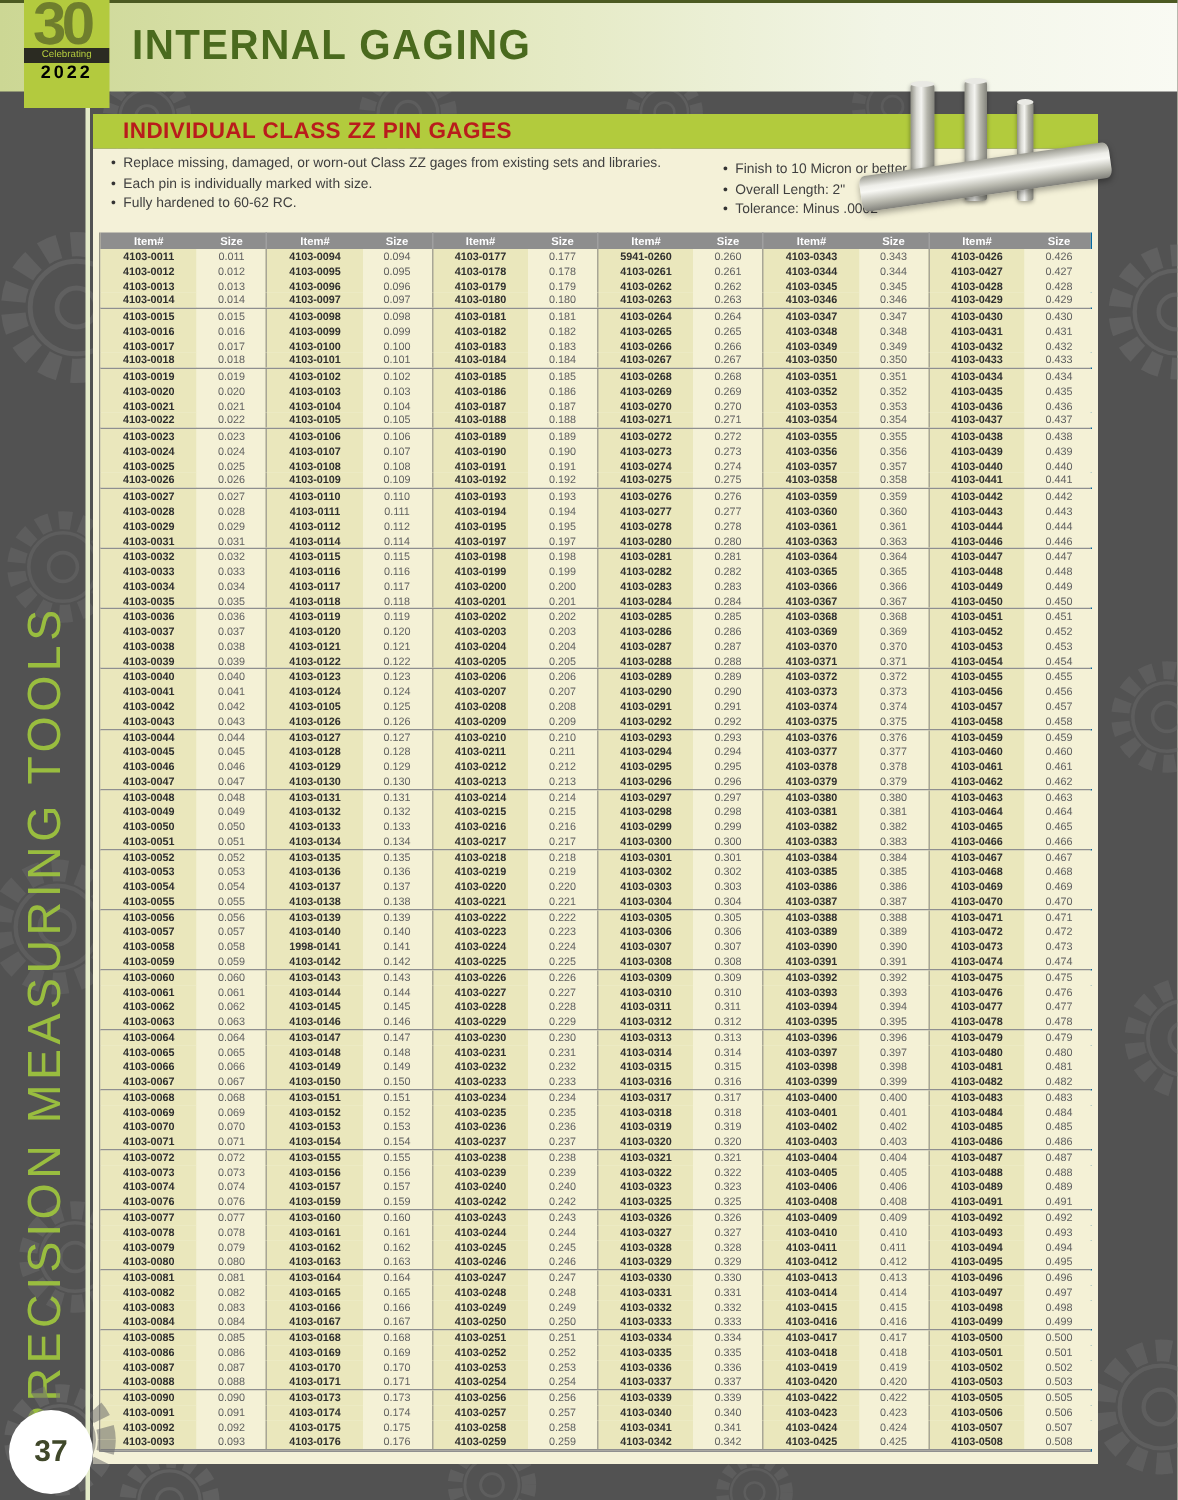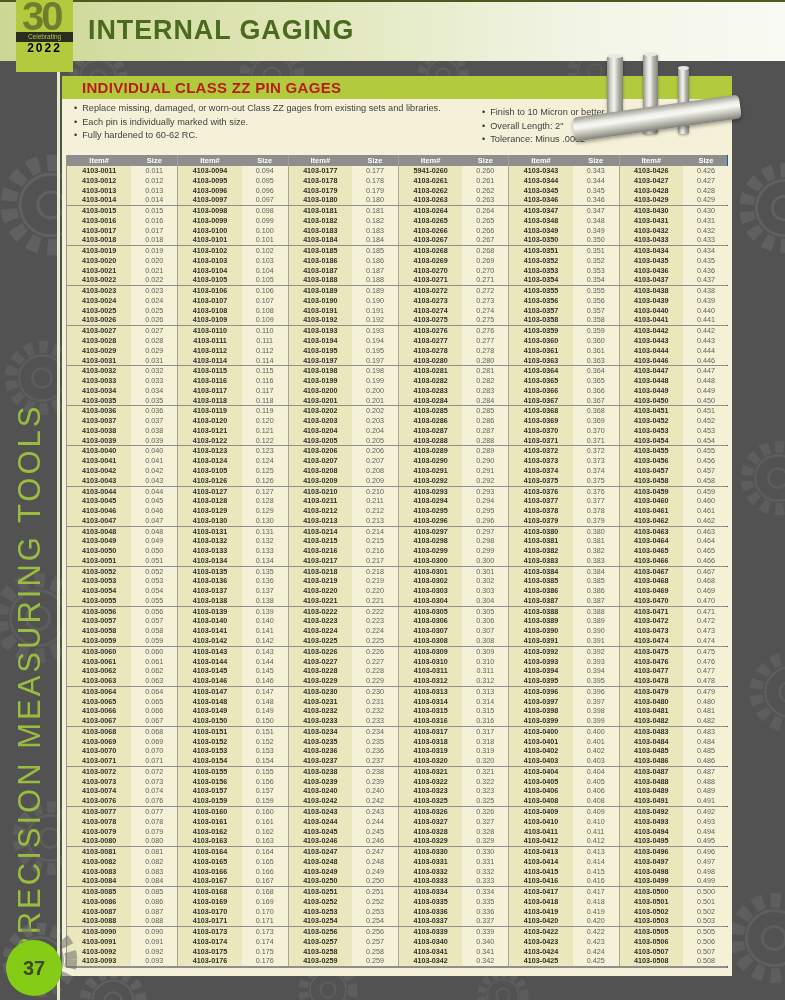--- a/index.html
+++ b/index.html
@@ -18,21 +18,21 @@
   .logo-num{position:absolute;left:6px;top:-6px;font-size:40px;font-weight:bold;color:#6f7e2d;letter-spacing:-3px;}
   .logo-band{position:absolute;left:0;top:32px;width:57px;height:10px;background:#2b2b22;
     color:#b3ca3e;font-size:6.5px;text-align:center;line-height:10px;}
   .logo-year{position:absolute;left:0;top:41px;width:57px;text-align:center;font-size:12px;
     font-weight:bold;color:#000000;letter-spacing:2px;}
   
   .side-line{position:absolute;left:57px;top:53px;width:3px;height:947px;background:#e4ebc9;z-index:2;}
   .side-label{position:absolute;left:12px;top:246px;height:712px;writing-mode:vertical-rl;
     transform:rotate(180deg);font-size:31px;color:#9dc33f;letter-spacing:3px;z-index:1;opacity:.95;}
   .page-circle{position:absolute;left:6px;top:940px;width:56px;height:56px;border-radius:50%;
-    background:#84cc16;z-index:3;text-align:center;line-height:56px;font-size:20px;
+    background:#ffffff;z-index:3;text-align:center;line-height:56px;font-size:20px;
     font-weight:bold;color:#40482a;}
   
   .limebar{position:absolute;left:62px;top:76px;width:670px;height:23px;background:#b2cb3d;z-index:2;
     color:#b91c1c;font-weight:bold;font-size:15px;line-height:23px;padding-left:20px;
     box-sizing:border-box;letter-spacing:.3px;transform-origin:left;}
   .cream{position:absolute;left:62px;top:99px;width:670px;height:877px;background:#f4f1d8;z-index:1;}
   
   .bullets{position:absolute;list-style:none;margin:0;padding:0;font-size:9.2px;color:#3f3f3f;line-height:13.5px;}
   .bullets li::before{content:"•";margin-right:5px;color:#333;}
   .bullets-left{left:12px;top:3px;}
@@ -804,21 +804,21 @@
           <div class="cell item">4103-0306</div>
           <div class="cell size">0.306</div>
           <div class="cell item">4103-0389</div>
           <div class="cell size">0.389</div>
           <div class="cell item">4103-0472</div>
           <div class="cell size">0.472</div>
         </div>
         <div class="trow">
           <div class="cell item">4103-0058</div>
           <div class="cell size">0.058</div>
-          <div class="cell item">4103-0141</div>
+          <div class="cell item">1998-0141</div>
           <div class="cell size">0.141</div>
           <div class="cell item">4103-0224</div>
           <div class="cell size">0.224</div>
           <div class="cell item">4103-0307</div>
           <div class="cell size">0.307</div>
           <div class="cell item">4103-0390</div>
           <div class="cell size">0.390</div>
           <div class="cell item">4103-0473</div>
           <div class="cell size">0.473</div>
         </div>

